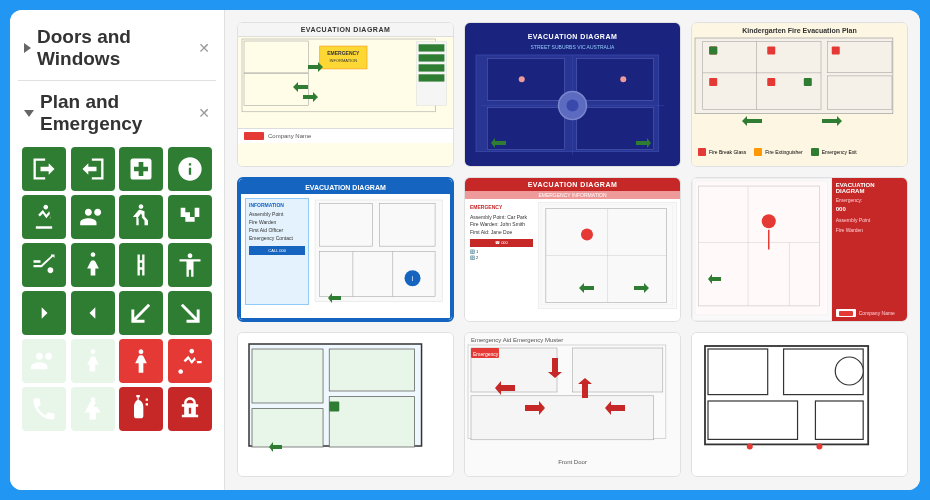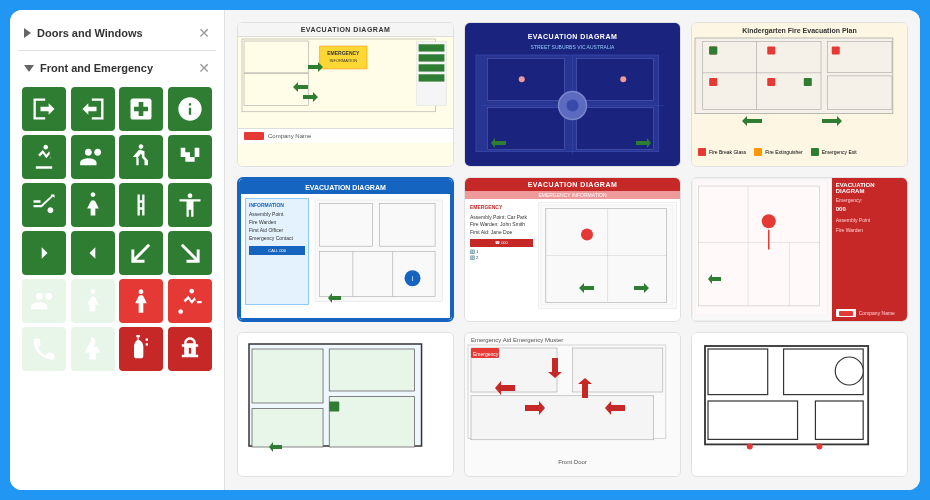--- a/index.html
+++ b/index.html
@@ -35,21 +35,21 @@
       align-items: center;
       justify-content: space-between;
       padding: 4px 6px;
       margin-bottom: 4px;
       cursor: pointer;
     }
     .section-header-left {
       display: flex;
       align-items: center;
       gap: 6px;
-      font-size: 11px;
+      font-size: 19px;
       font-weight: 600;
       color: #333;
     }
     .triangle-right {
       width: 0; height: 0;
       border-top: 5px solid transparent;
       border-bottom: 5px solid transparent;
       border-left: 7px solid #666;
     }
     .triangle-down {
@@ -182,21 +182,21 @@
         <span>Doors and Windows</span>
       </div>
       <span class="close-btn">✕</span>
     </div>
 
     <div class="section-divider"></div>
 
     <div class="section-header">
       <div class="section-header-left">
         <span class="triangle-down"></span>
-        <span>Front and Emergency</span>
+        <span>Plan and Emergency</span>
       </div>
       <span class="close-btn">✕</span>
     </div>
 
     <div class="icons-grid">
 
       <div class="icon-cell" title="Exit Right">
         <svg viewBox="0 0 24 24">
             <path d="M13 3v2H5v14h8v2H3V3h10zm8 9l-5 5v-3H9v-4h7V7l5 5z"></path>
           </svg>

